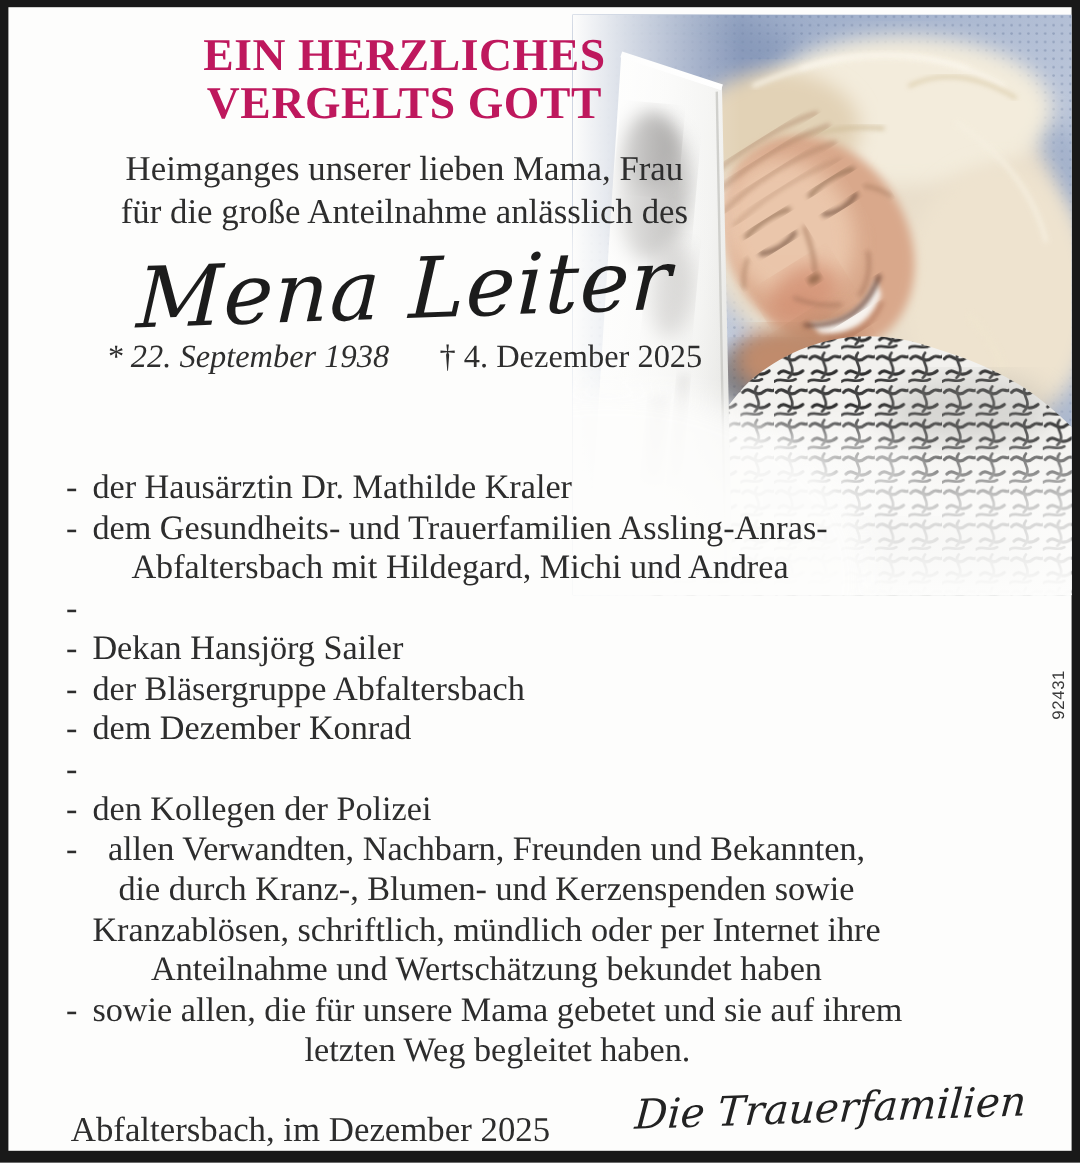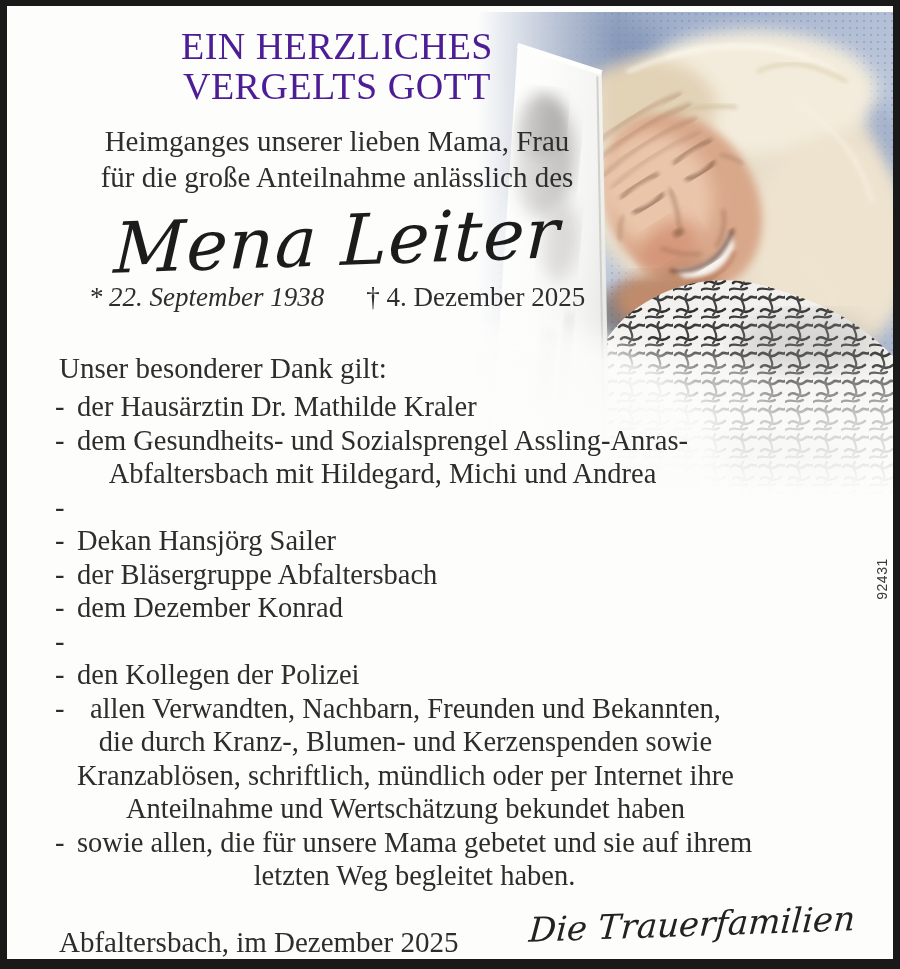--- a/index.html
+++ b/index.html
@@ -26,21 +26,21 @@
   }
   .photo svg{display:block;width:100%;height:100%;}
   
   .header-col{
     position:absolute;left:0;top:0;width:660px;
     text-align:center;
   }
   .title{
     margin-top:20px;
     font-size:38px;line-height:1.06;
-    font-weight:400;color:#4c1d95;
+    font-weight:700;color:#be185d;
     letter-spacing:.5px;
   }
   .intro{
     margin-top:16px;
     font-size:29px;line-height:36px;color:#2e2e2e;
   }
   .name{
     margin-top:8px;
     font-size:70px;line-height:1.1;
     font-style:italic;
@@ -224,29 +224,28 @@
       <div class="intro">
         <div>Heimganges unserer lieben Mama, Frau</div>
         <div>für die große Anteilnahme anlässlich des</div>
       </div>
       <div class="name">Mena Leiter</div>
       <div class="dates">
         <span class="birth">* 22. September 1938</span><span class="death">† 4. Dezember 2025</span>
       </div>
     </div>
 
-    <div class="thanks-heading">Unser besonderer Dank gilt:</div>
     <ul class="thanks-list">
         <li>
           <span class="bullet">-</span>
           <div class="item-lines">der Hausärztin Dr. Mathilde Kraler</div>
         </li>
         <li>
           <span class="bullet">-</span>
-          <div class="item-lines">dem Gesundheits- und Sozialsprengel Assling-Anras-
+          <div class="item-lines">dem Gesundheits- und Trauerfamilien Assling-Anras-
 Abfaltersbach mit Hildegard, Michi und Andrea</div>
         </li>
         <li>
           <span class="bullet">-</span>
         </li>
         <li>
           <span class="bullet">-</span>
           <div class="item-lines">Dekan Hansjörg Sailer</div>
         </li>
         <li>

